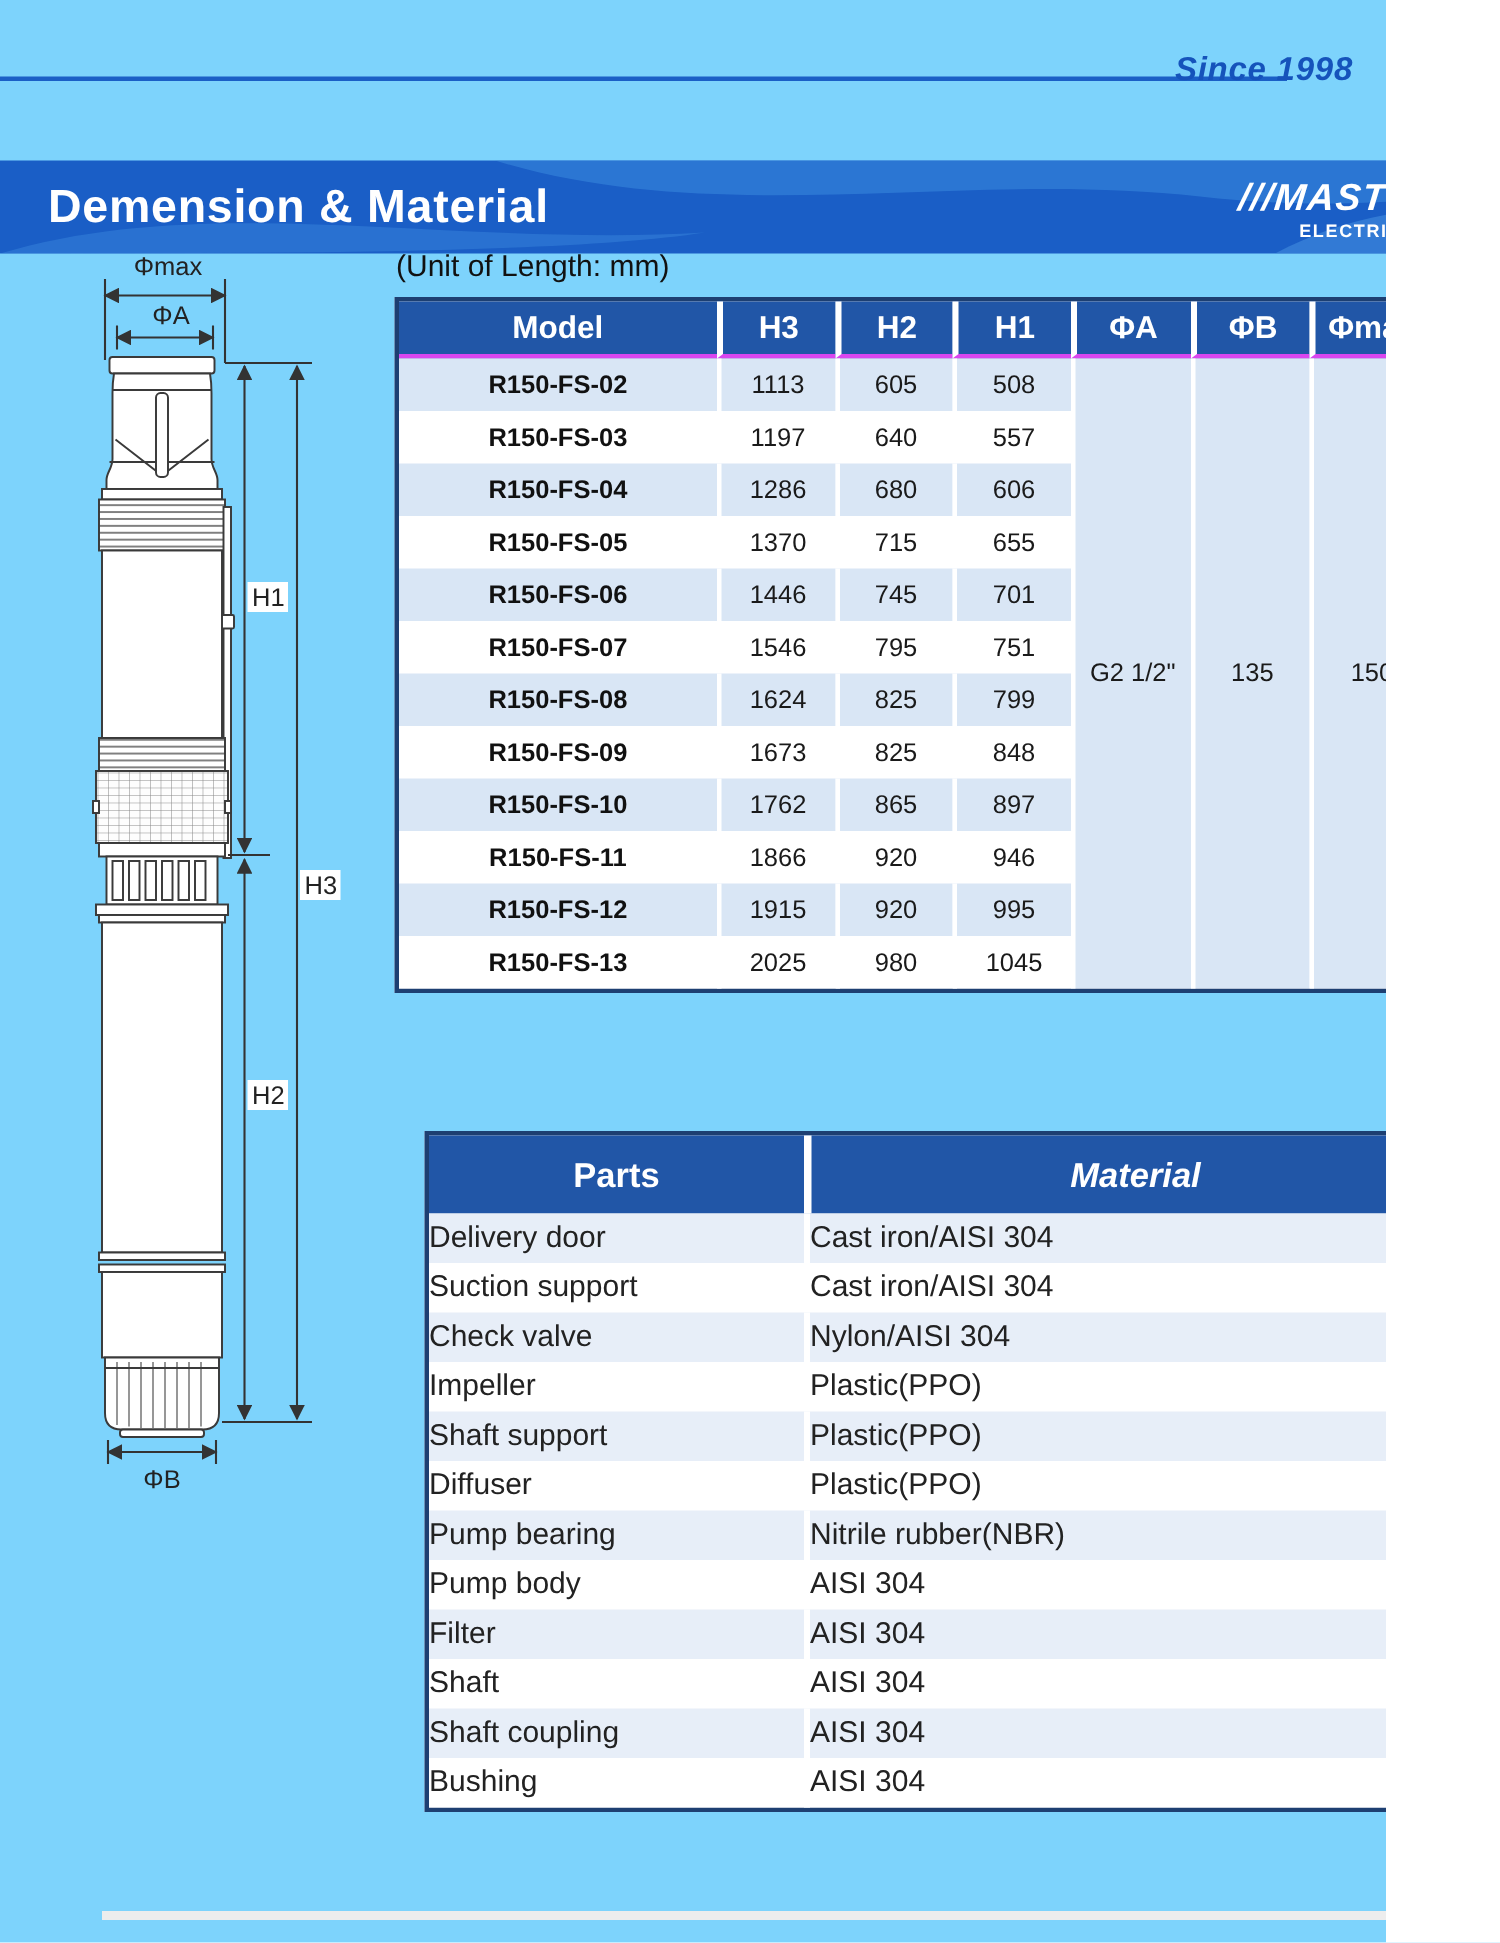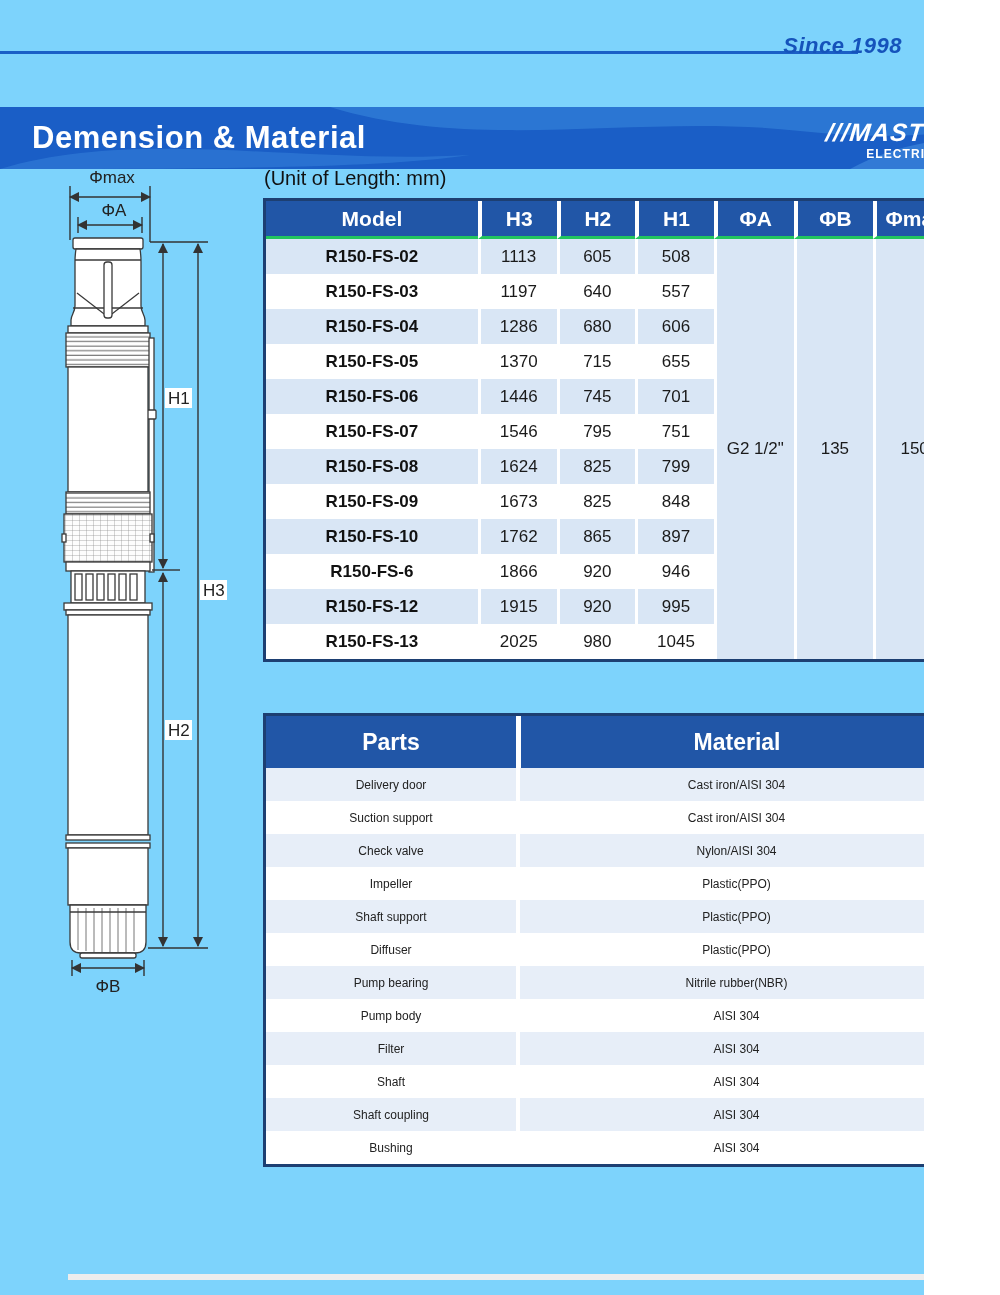--- a/index.html
+++ b/index.html
@@ -26,45 +26,45 @@
   .logo { position:absolute; right:26px; top:8px; text-align:right; color:#fff; z-index:2; }
   .logo-row { font-size:25px; font-weight:bold; font-style:italic; letter-spacing:1px; line-height:27px; transform:skewX(-6deg); }
   .logo-reg { font-size:11px; vertical-align:super; margin-left:2px; font-style:normal; }
   .logo-sub { font-size:12px; font-weight:bold; letter-spacing:1.1px; line-height:17px; }
 
   .unit-note { position:absolute; left:264px; top:167px; font-size:20px; color:#111; }
 
   
   .tbl-wrap { position:absolute; left:263px; width:687px; border:3px solid #1d3f72; background:#fff; }
   .dim-wrap   { top:198px; }
-  .parts-wrap { top:713px; }
+  .parts-wrap { top:754px;margin-left:20px; }
   table { border-collapse:separate; border-spacing:0; width:100%; table-layout:fixed; }
 
   .dim thead th {
     background:#2156a7; color:#fff; font-size:21px; font-weight:bold;
-    height:35px; border-left:4px solid #fff; border-bottom:3px solid #22c55e; padding:0;
+    height:35px; border-left:4px solid #fff; border-bottom:3px solid #d946ef; padding:0;
   }
   .dim thead th:first-child { border-left:none; }
   .dim td {
     text-align:center; vertical-align:middle; font-size:17px; height:35px;
     border-left:3px solid #fff; color:#1a1a1a; padding:0;
   }
   .dim td:first-child { border-left:none; }
   .dim tbody tr:nth-child(odd) td { background:#d9e6f5; }
   .dim tbody tr:nth-child(even) td { background:#fff; }
   .dim td.model { font-weight:bold; color:#111; }
   .dim td.merged { background:#d9e6f5 !important; }
 
   .parts thead th {
     background:#2156a7; color:#fff; font-size:23px; font-weight:bold;
     height:52px; padding:0;
   }
-  .parts thead th.material-h { border-left:5px solid #fff; }
+  .parts thead th.material-h { border-left:5px solid #fff;font-style:italic; }
   .parts td {
-    text-align:center; vertical-align:middle; font-size:12px; height:33px;
+    text-align:left; vertical-align:middle; font-size:20px; height:33px;
     color:#222; padding:0;
   }
   .parts td.material { border-left:4px solid #fff; }
   .parts tbody tr:nth-child(odd) td { background:#e7eef8; }
   .parts tbody tr:nth-child(even) td { background:#fff; }
 
   
   .pump-svg { position:absolute; left:30px; top:160px; }
   .pump-svg text { font-family:"Liberation Sans", sans-serif; font-size:17px; fill:#222; }
 
@@ -255,21 +255,21 @@
           <td>825</td>
           <td>848</td>
         </tr>
         <tr>
           <td class="model">R150-FS-10</td>
           <td>1762</td>
           <td>865</td>
           <td>897</td>
         </tr>
         <tr>
-          <td class="model">R150-FS-6</td>
+          <td class="model">R150-FS-11</td>
           <td>1866</td>
           <td>920</td>
           <td>946</td>
         </tr>
         <tr>
           <td class="model">R150-FS-12</td>
           <td>1915</td>
           <td>920</td>
           <td>995</td>
         </tr>

